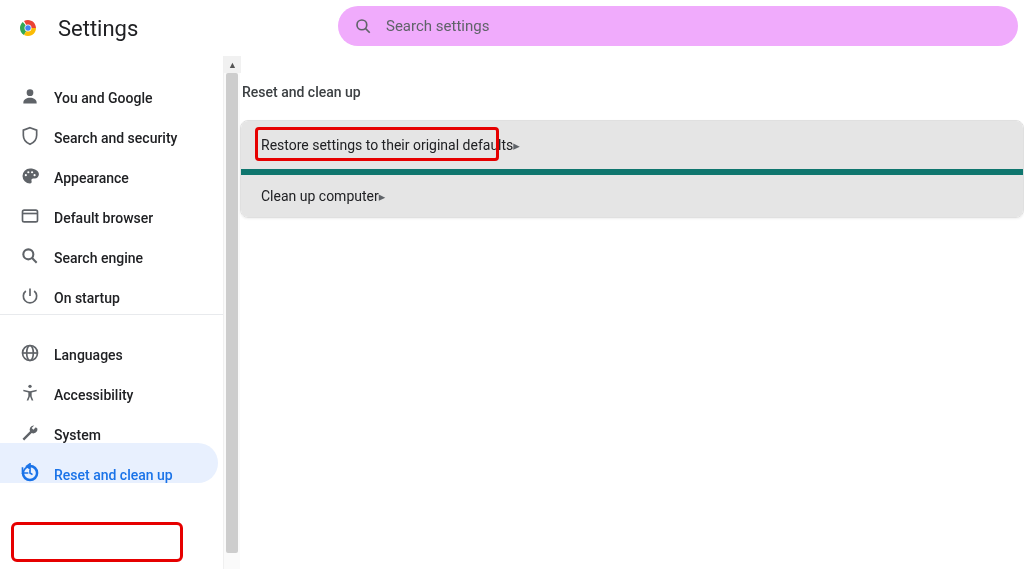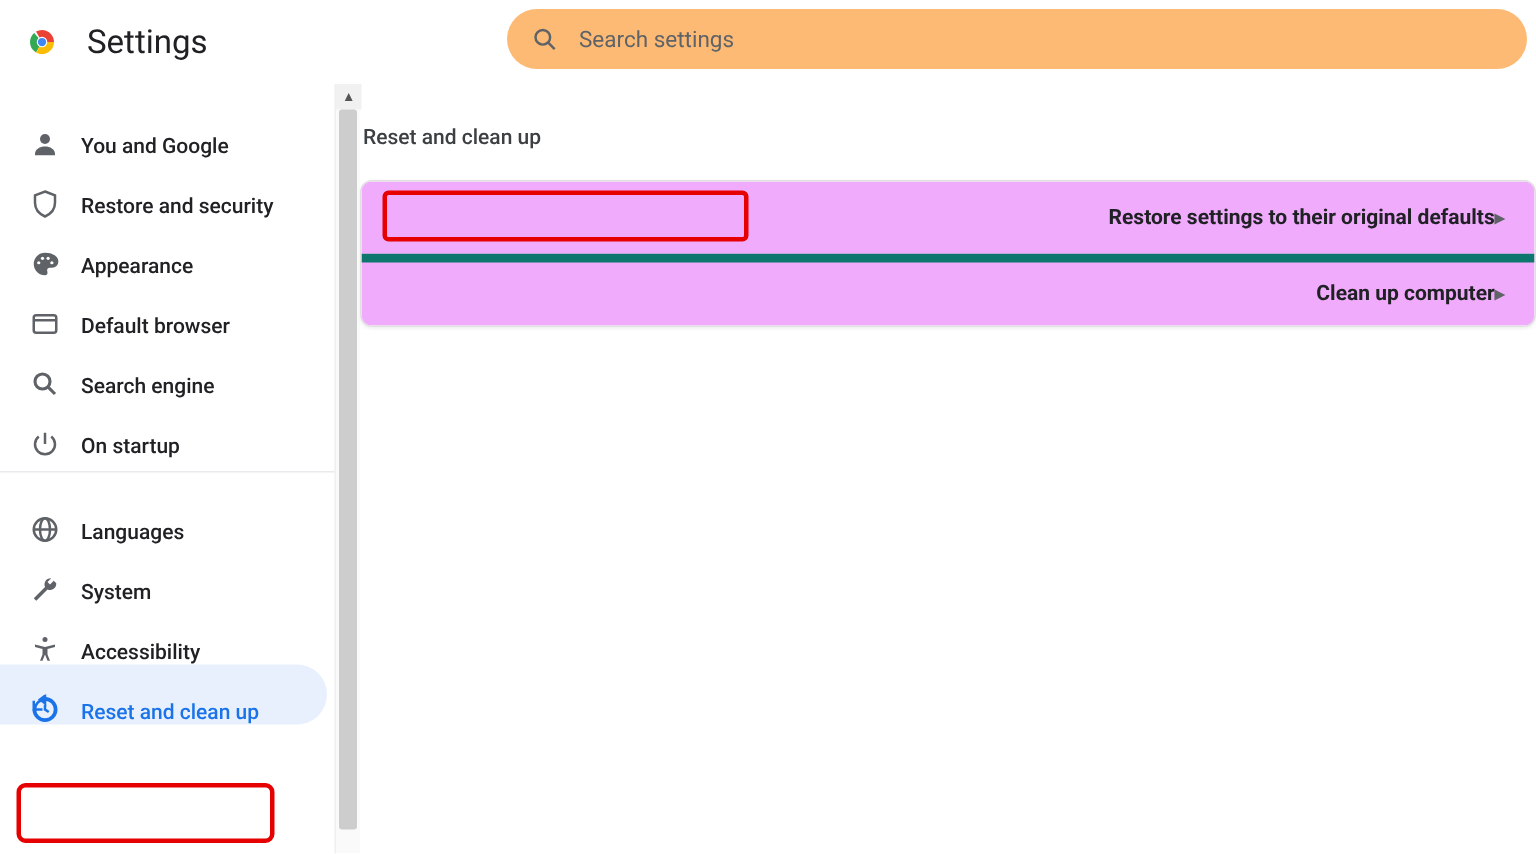--- a/index.html
+++ b/index.html
@@ -2,21 +2,21 @@
 <html><head>
   <meta charset="utf-8">
   <style>
     * { margin: 0; padding: 0; box-sizing: border-box; font-family: 'Roboto', 'Segoe UI', Arial, sans-serif; }
     body { width: 1024px; height: 569px; background: #fff; overflow: hidden; position: relative; color: #202124; }
 
     .header { display: flex; align-items: center; height: 56px; padding: 0 16px; }
     .chrome-logo { width: 24px; height: 24px; margin-right: 18px; }
     .settings-title { font-size: 22px; font-weight: 400; color: #202124; text-align: center; }
 
-    .search-bar { position: absolute; top: 6px; left: 338px; right: 6px; height: 40px; background: #fdba74; border-radius: 20px; display: flex; align-items: center; padding: 0 16px; }
+    .search-bar { position: absolute; top: 6px; left: 338px; right: 6px; height: 40px; background: #f0abfc; border-radius: 20px; display: flex; align-items: center; padding: 0 16px; }
     .search-bar .search-ic { margin-right: 14px; color: #5f6368; }
     .search-bar input { border: none; background: transparent; outline: none; font-size: 15px; color: #5f6368; flex: 1; }
     .search-bar input::placeholder { color: #5f6368; }
 
     .layout { display: flex; height: calc(100% - 56px); }
 
     .sidebar-wrap { width: 240px; position: relative; padding-top: 4px; }
     .scrollbar-track { position: absolute; right: 0; top: 0; bottom: 0; width: 17px; background: #fafafa; border-left: 1px solid #f0f0f0; }
     .scrollbar-arrow { width: 17px; height: 17px; background: #f1f1f1; display: flex; align-items: center; justify-content: center; color: #555; font-size: 9px; }
     .scrollbar-thumb { position: absolute; top: 17px; left: 2px; right: 2px; height: 480px; background: #cdcdcd; border-radius: 2px; }
@@ -25,21 +25,21 @@
     .nav-item { display: flex; align-items: flex-end; height: 40px; padding-left: 20px; cursor: pointer; font-size: 14px; color: #202124; font-weight: 500; border-radius: 0 20px 20px 0; margin-right: 22px; }
     .nav-item .icon-slot { width: 34px; display: flex; align-items: center; color: #5f6368; }
     .nav-item.active { background: #e8f0fe; color: #1a73e8; }
     .nav-item.active .icon-slot { color: #1a73e8; }
     .nav-divider { border-top: 1px solid #e8eaed; margin: 8px 0; }
 
     .main { flex: 1; padding: 28px 0 0 0; position: relative; }
     .section-title { font-size: 14px; color: #3c4043; margin-left: 2px; margin-bottom: 20px; font-weight: 500; padding-left: 0; }
 
     .card { border: 1px solid #e0e0e0; border-radius: 8px; margin-left: 0; overflow: hidden; box-shadow: 0 1px 2px rgba(60,64,67,0.08); }
-    .card-row { display: flex; align-items: center; height: 48px; padding: 0 20px; cursor: pointer; font-size: 14px; color: #202124; justify-content: flex-end; background: #f0abfc; font-weight: bold; }
+    .card-row { display: flex; align-items: center; height: 48px; padding: 0 20px; cursor: pointer; font-size: 14px; color: #202124; justify-content: flex-start; background: #e5e5e5; }
     .card-row + .card-row { border-top: 6px solid #0f766e; }
     .arrow-r { color: #5f6368; font-size: 13px; }
 
     .annot { position: absolute; border: 3px solid #e60000; border-radius: 6px; pointer-events: none; }
     .annot-sidebar { left: 11px; top: 522px; width: 172px; height: 40px; }
     .annot-restore { border-radius: 4px; }
 
     svg { display: block; }
   </style>
 </head>
@@ -81,21 +81,21 @@
             </svg>
           </span>
         <span>You and Google</span>
       </div>
       <div class="nav-item">
         <span class="icon-slot">
             <svg width="20" height="20" viewBox="0 0 24 24" fill="none" stroke="#5f6368" stroke-width="2">
               <path d="M12 2l8 3v6c0 5-3.5 9-8 11-4.5-2-8-6-8-11V5z"></path>
             </svg>
           </span>
-        <span>Restore and security</span>
+        <span>Search and security</span>
       </div>
       <div class="nav-item">
         <span class="icon-slot">
             <svg width="20" height="20" viewBox="0 0 24 24" fill="#5f6368">
               <path d="M12 3a9 9 0 100 18c1.5 0 2-1 2-2 0-.7-.3-1.3-.3-2 0-1 .8-2 2-2h2a5 5 0 005-5c0-4-4.5-7-10.7-7z"></path>
               <circle cx="7" cy="11" r="1.3" fill="#fff"></circle>
               <circle cx="10" cy="7.5" r="1.3" fill="#fff"></circle>
               <circle cx="14.5" cy="7.5" r="1.3" fill="#fff"></circle>
               <circle cx="17.5" cy="11" r="1.3" fill="#fff"></circle>
             </svg>
@@ -138,33 +138,33 @@
               <circle cx="12" cy="12" r="9"></circle>
               <ellipse cx="12" cy="12" rx="4" ry="9"></ellipse>
               <line x1="3" y1="12" x2="21" y2="12"></line>
             </svg>
           </span>
         <span>Languages</span>
       </div>
       <div class="nav-item">
         <span class="icon-slot">
             <svg width="20" height="20" viewBox="0 0 24 24" fill="#5f6368">
-              <path d="M21 7a5 5 0 01-7 5l-9 9-2-2 9-9a5 5 0 015-7l-3 3 2 2 3-3c.7.6 1.3 1.3 2 2z"></path>
-            </svg>
-          </span>
-        <span>System</span>
-      </div>
-      <div class="nav-item">
-        <span class="icon-slot">
-            <svg width="20" height="20" viewBox="0 0 24 24" fill="#5f6368">
               <circle cx="12" cy="4" r="2"></circle>
               <path d="M4 8l8 2 8-2v2l-6 1.5V16l2 5h-2l-2-5-2 5H8l2-5v-4.5L4 10z"></path>
             </svg>
           </span>
         <span>Accessibility</span>
+      </div>
+      <div class="nav-item">
+        <span class="icon-slot">
+            <svg width="20" height="20" viewBox="0 0 24 24" fill="#5f6368">
+              <path d="M21 7a5 5 0 01-7 5l-9 9-2-2 9-9a5 5 0 015-7l-3 3 2 2 3-3c.7.6 1.3 1.3 2 2z"></path>
+            </svg>
+          </span>
+        <span>System</span>
       </div>
       <div class="nav-item active">
         <span class="icon-slot">
             <svg width="20" height="20" viewBox="0 0 24 24" fill="none" stroke="#1a73e8" stroke-width="2">
               <path d="M4 12a8 8 0 108-8v3L8 4l4-3v3a8 8 0 00-8 8z" fill="none"></path>
               <path d="M12 8v4l3 2"></path>
               <path d="M3 12a9 9 0 109-9"></path>
               <polyline points="3 5 3 12 10 12" fill="none"></polyline>
             </svg>
           </span>

